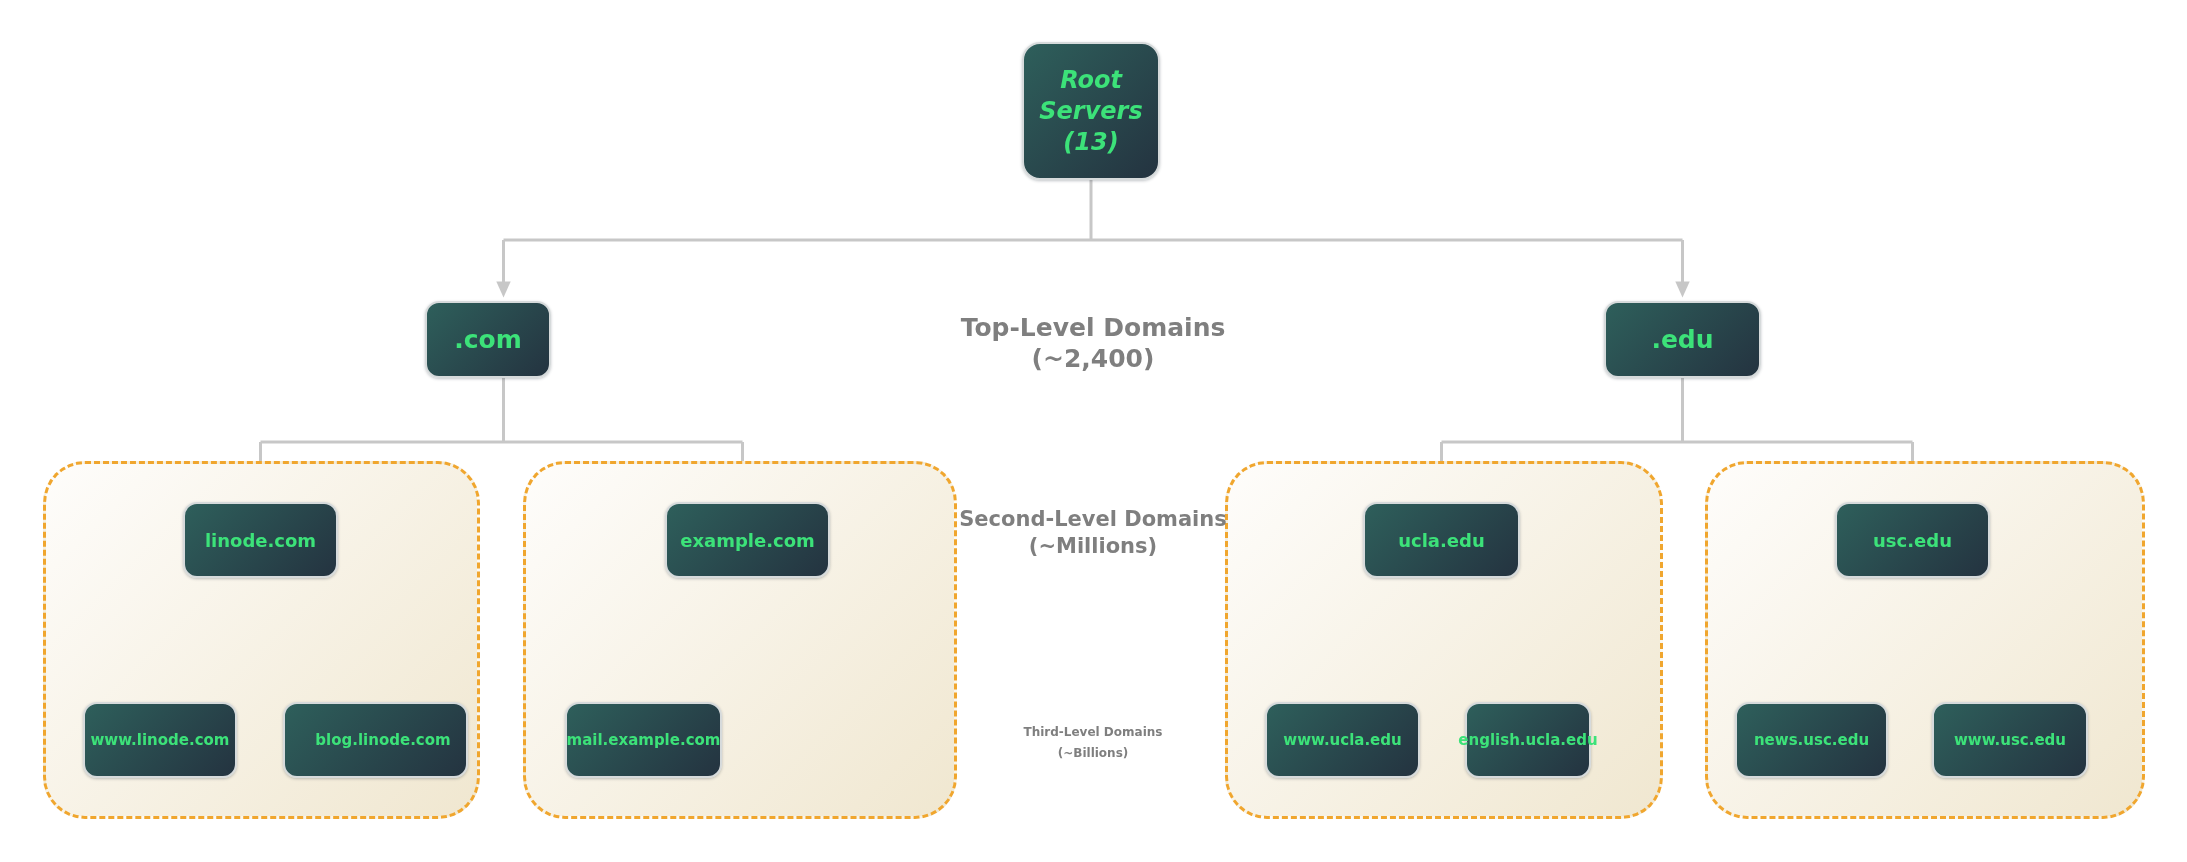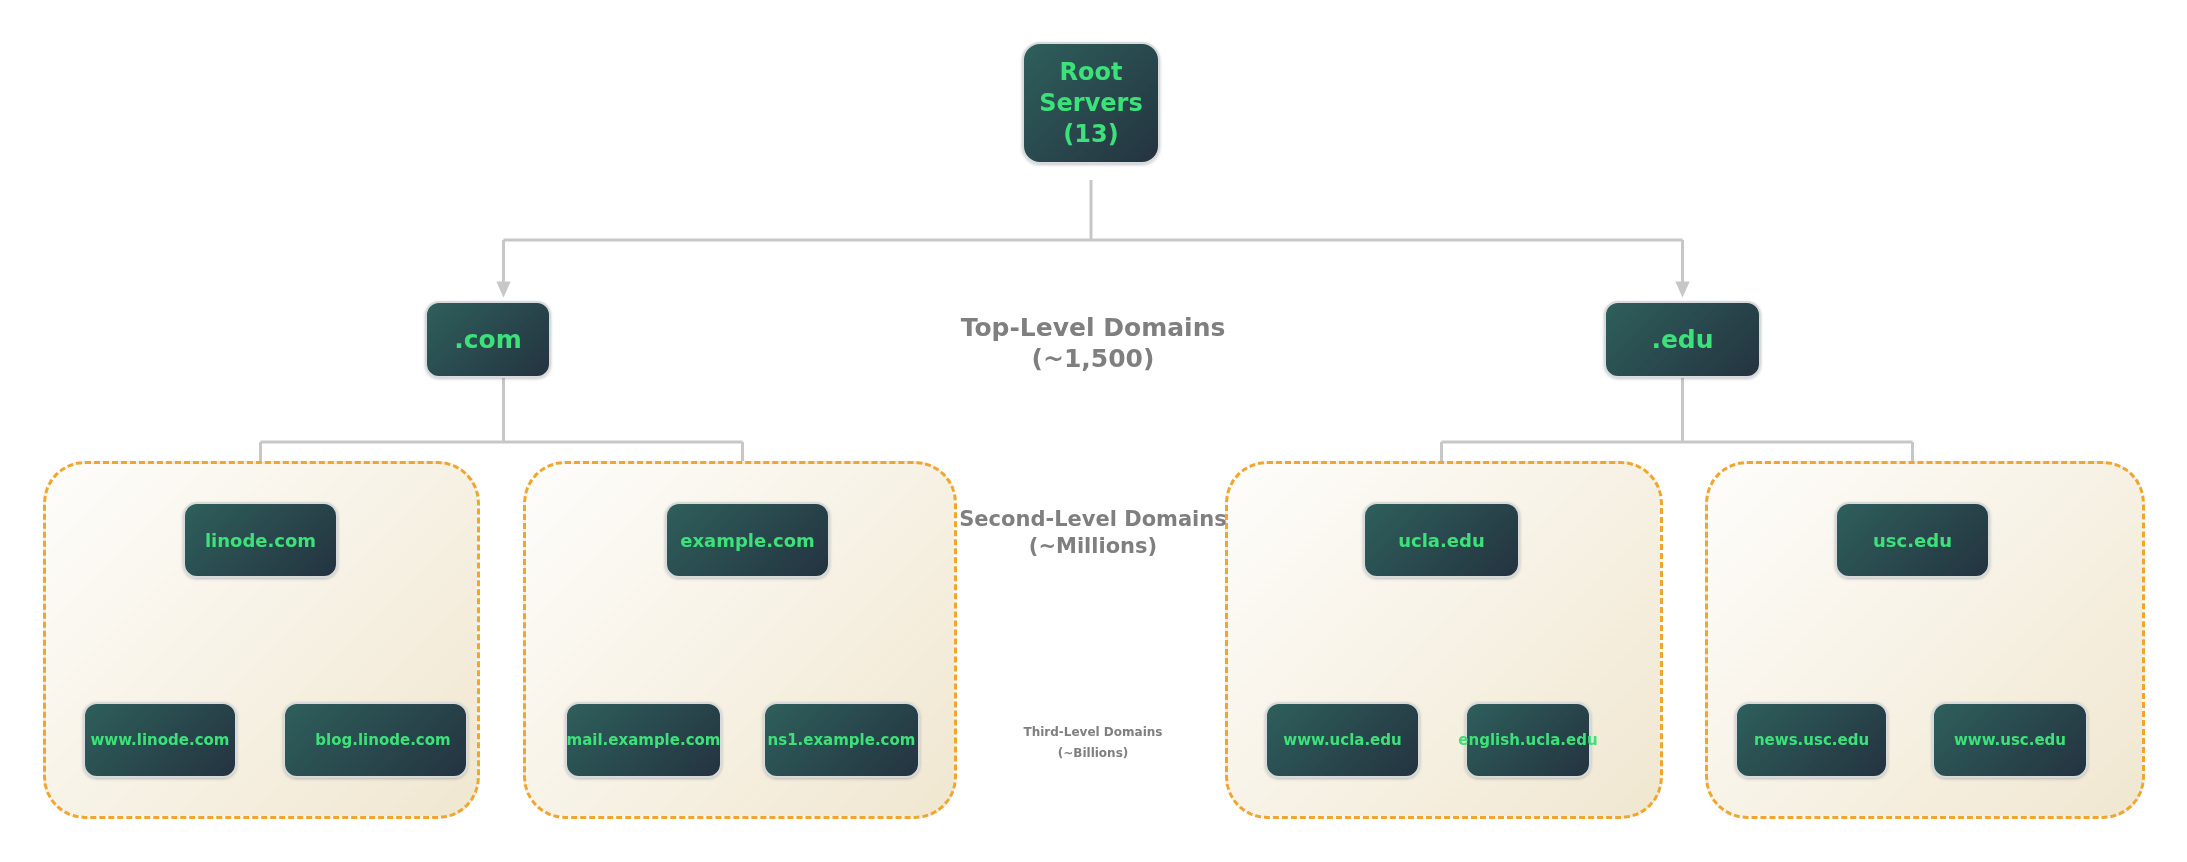--- a/index.html
+++ b/index.html
@@ -115,44 +115,43 @@
       <line x1="1811.5" y1="640" x2="1811.5" y2="695" marker-end="url(#arrow)"></line>
       <line x1="2010" y1="640" x2="2010" y2="695" marker-end="url(#arrow)"></line>
     </g>
   </svg>
 
   <div class="group" style="left:43px;   width:437px;"></div>
   <div class="group" style="left:523px;  width:434px;"></div>
   <div class="group" style="left:1225px; width:438px;"></div>
   <div class="group" style="left:1705px; width:440px;"></div>
 
-  <div class="node root" style="left:1022px; top:42px; width:138px; height:122px;">Root
+  <div class="node root" style="left:1022px; top:42px; width:138px; height:138px;font-style:italic;">Root
 Servers
 (13)</div>
 
   <div class="node tld" style="left:425px;  width:126px;">.com</div>
   <div class="node tld" style="left:1604px; width:157px;">.edu</div>
 
   <div class="node sld" style="left:183px;  width:155px;">linode.com</div>
   <div class="node sld" style="left:665px;  width:165px;">example.com</div>
   <div class="node sld" style="left:1835px; width:155px;">usc.edu</div>
   <div class="node sld" style="left:1363px; width:157px;">ucla.edu</div>
 
   <div class="node third" style="left:83px;   width:154px;">www.linode.com</div>
   <div class="node third" style="left:283px;  width:185px;padding-left:15px;">blog.linode.com</div>
   <div class="node third" style="left:565px;  width:157px;">mail.example.com</div>
-  <div class="node third" style="left:763px;  width:157px;">ns1.example.com</div>
   <div class="node third" style="left:1265px; width:155px;">www.ucla.edu</div>
   <div class="node third" style="left:1465px; width:126px;">english.ucla.edu</div>
   <div class="node third" style="left:1735px; width:153px;">news.usc.edu</div>
   <div class="node third" style="left:1932px; width:156px;">www.usc.edu</div>
 
   <div class="level-label l1">
     <div>Top-Level Domains</div>
-    <div>(~1,500)</div>
+    <div>(~2,400)</div>
   </div>
   <div class="level-label l2">
     <div>Second-Level Domains</div>
     <div>(~Millions)</div>
   </div>
   <div class="level-label l3">
     <div>Third-Level Domains</div>
     <div>(~Billions)</div>
   </div>
 

